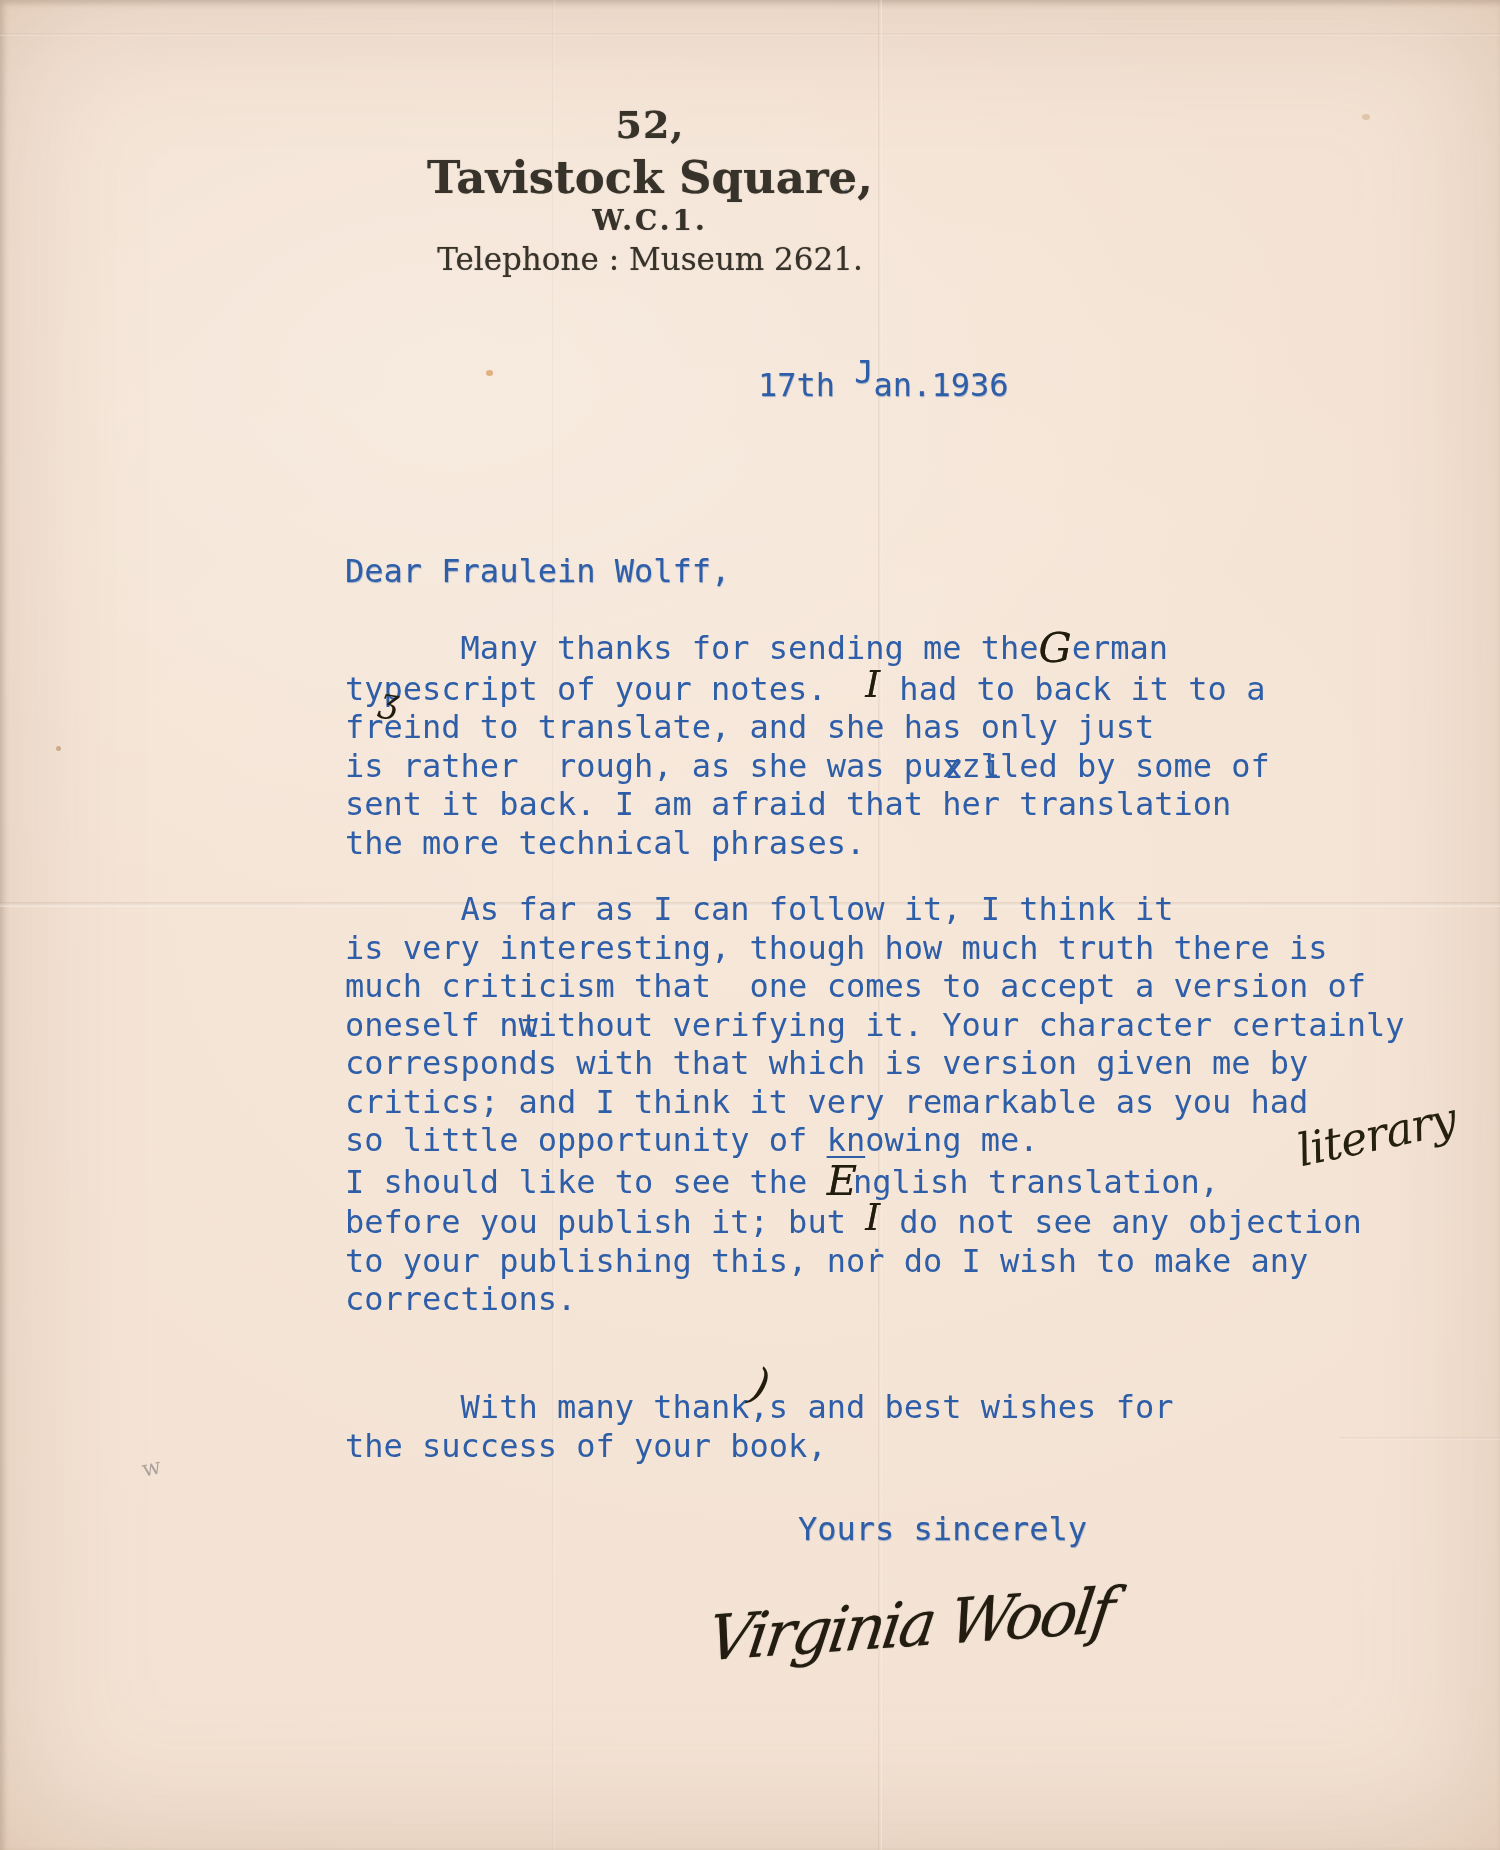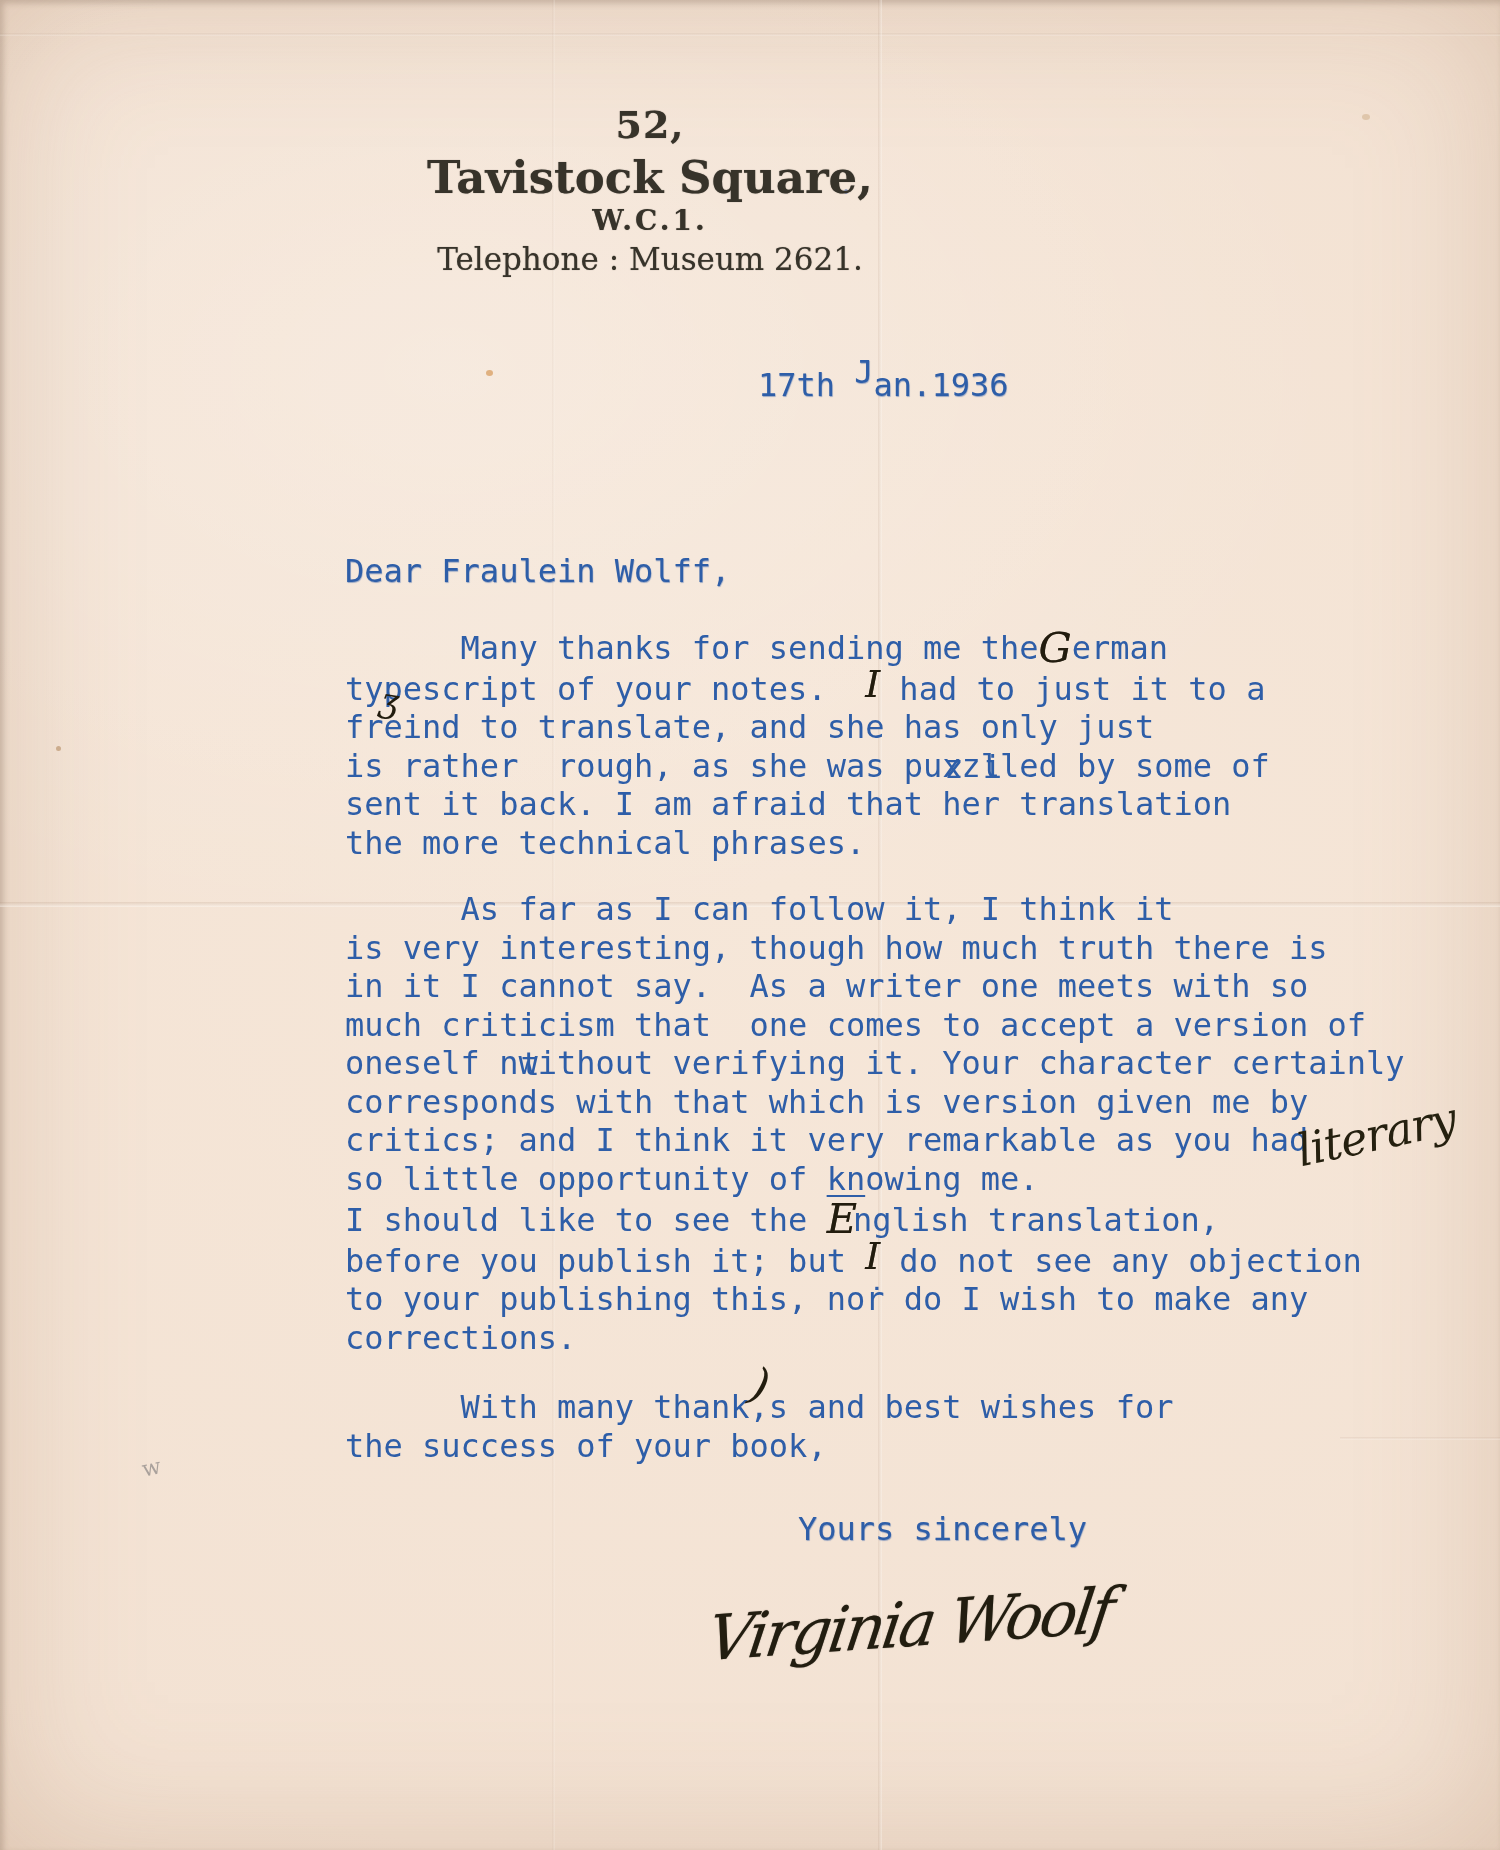--- a/index.html
+++ b/index.html
@@ -95,30 +95,29 @@
     <div class="lh4">Telephone : Museum 2621.</div>
   </div>
 
   <div class="dateline typeink"><span>17th </span><span class="raisedJ">J</span><span>an.1936</span></div>
 
   <div class="salutation typeink">Dear Fraulein Wolff,</div>
 
   <div id="letter-body">
       <div class="para para-0">
         <div class="line"><span class="typed">      Many thanks for sending me the</span><span class="hand hand-G">G</span><span class="typed">erman</span></div>
-        <div class="line"><span class="typed">typescript of your notes.  </span><span class="hand hand-I">I</span><span class="typed"> had to just it to a</span></div>
+        <div class="line"><span class="typed">typescript of your notes.  </span><span class="hand hand-I">I</span><span class="typed"> had to back it to a</span></div>
         <div class="line"><span class="typed">fr</span><span class="typed rel">e<span class="mark">ʒ</span></span><span class="typed">ind to translate, and she has only just</span></div>
         <div class="line"><span class="typed">is rather  rough, as she was pu</span><span class="ovwrap typed"><span>x</span><span class="over">z</span></span><span class="typed">z</span><span class="ovwrap typed"><span>l</span><span class="over">i</span></span><span class="typed">led by some of</span></div>
         <div class="line"><span class="typed">sent it back. I am afraid that her translation</span></div>
         <div class="line"><span class="typed">the more technical phrases.</span></div>
       </div>
       <div class="para para-1">
         <div class="line"><span class="typed">      As far as I can follow it, I think it</span></div>
         <div class="line"><span class="typed">is very interesting, though how much truth there is</span></div>
-        <div class="line"><span class="typed">in it I cannot say.  As a writer one meets with so</span></div>
         <div class="line"><span class="typed">much criticism that  one comes to accept a version of</span></div>
         <div class="line"><span class="typed">oneself n</span><span class="ovwrap typed"><span>w</span><span class="over">t</span></span><span class="typed">ithout verifying it. Your character certainly</span></div>
         <div class="line"><span class="typed">corresponds with that which is version given me by</span></div>
         <div class="line"><span class="typed">critics; and I think it very remarkable as you had</span></div>
         <div class="line"><span class="typed">so little opportunity of </span><span class="typed u">kn</span><span class="typed">owing me.</span></div>
         <div class="line"><span class="typed">I should like to see the </span><span class="hand hand-E">E</span><span class="typed">nglish translation,</span></div>
         <div class="line"><span class="typed">before you publish it; but </span><span class="hand hand-I">I</span><span class="typed"> do not see any objection</span></div>
         <div class="line"><span class="typed">to your publishing this, no</span><span class="ovwrap typed"><span>r</span><span class="over">˙</span></span><span class="typed"> do I wish to make any</span></div>
         <div class="line"><span class="typed">corrections.</span></div>
       </div>

